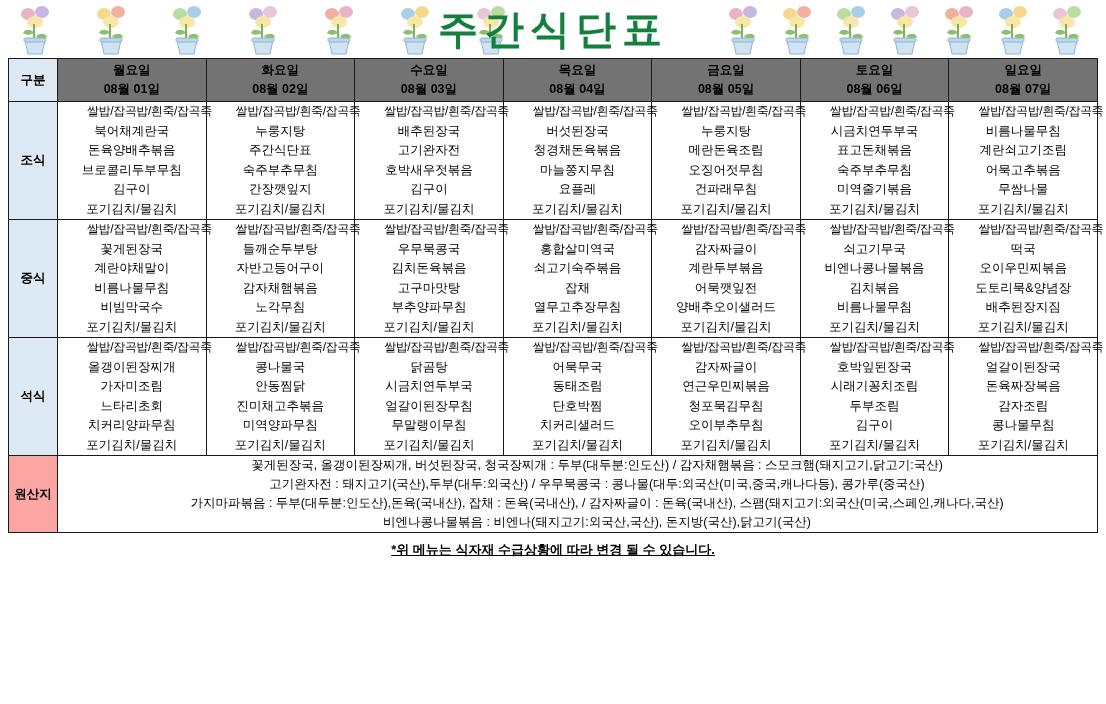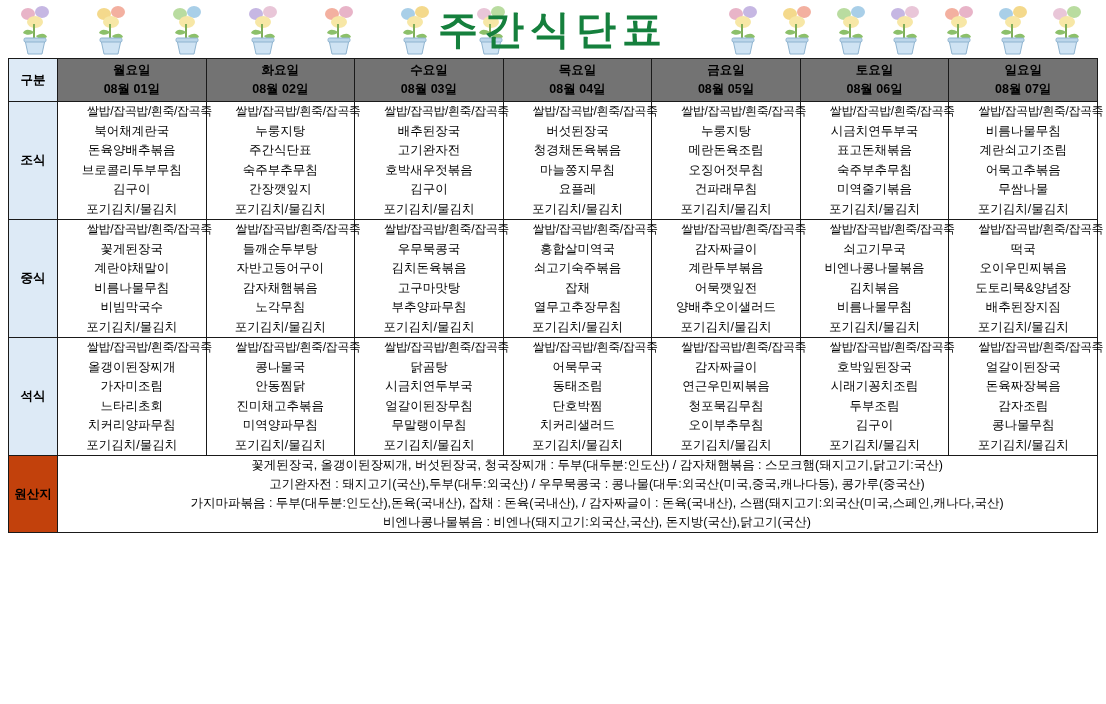--- a/index.html
+++ b/index.html
@@ -95,21 +95,21 @@
     letter-spacing: -0.4px;
     padding-left: 29px;
   }
   .origin-cell {
     padding: 6px 4px 6px 4px;
     line-height: 19px;
     font-size: 12.5px;
   }
   .origin-cell .line { display: block; padding-left: 39px; }
   .origin-label {
-    background: #c2410c;
+    background: #fca5a5;
     font-weight: bold;
     font-size: 16px;
     line-height: 21px;
   }
 
   
   .footnotes {
     margin-top: 8px;
     text-align: center;
   }
@@ -499,15 +499,16 @@
           <span class="line">꽃게된장국,  올갱이된장찌개,  버섯된장국,  청국장찌개 : 두부(대두분:인도산) / 감자채햄볶음 : 스모크햄(돼지고기,닭고기:국산)</span>
           <span class="line">고기완자전 : 돼지고기(국산),두부(대두:외국산) / 우무묵콩국 : 콩나물(대두:외국산(미국,중국,캐나다등), 콩가루(중국산)</span>
           <span class="line">가지마파볶음 : 두부(대두분:인도산),돈육(국내산), 잡채 : 돈육(국내산), / 감자짜글이 : 돈육(국내산), 스팸(돼지고기:외국산(미국,스페인,캐나다,국산)</span>
           <span class="line">비엔나콩나물볶음 : 비엔나(돼지고기:외국산,국산), 돈지방(국산),닭고기(국산)</span>
         </td>
       </tr>
     </tbody>
   </table>
 
   <div class="footnotes">
+    <div class="fn1">*위 메뉴는 식자재 수급상황에 따라 변경 될 수 있습니다.</div>
   </div>
 
 </div>
 
 </body></html>

